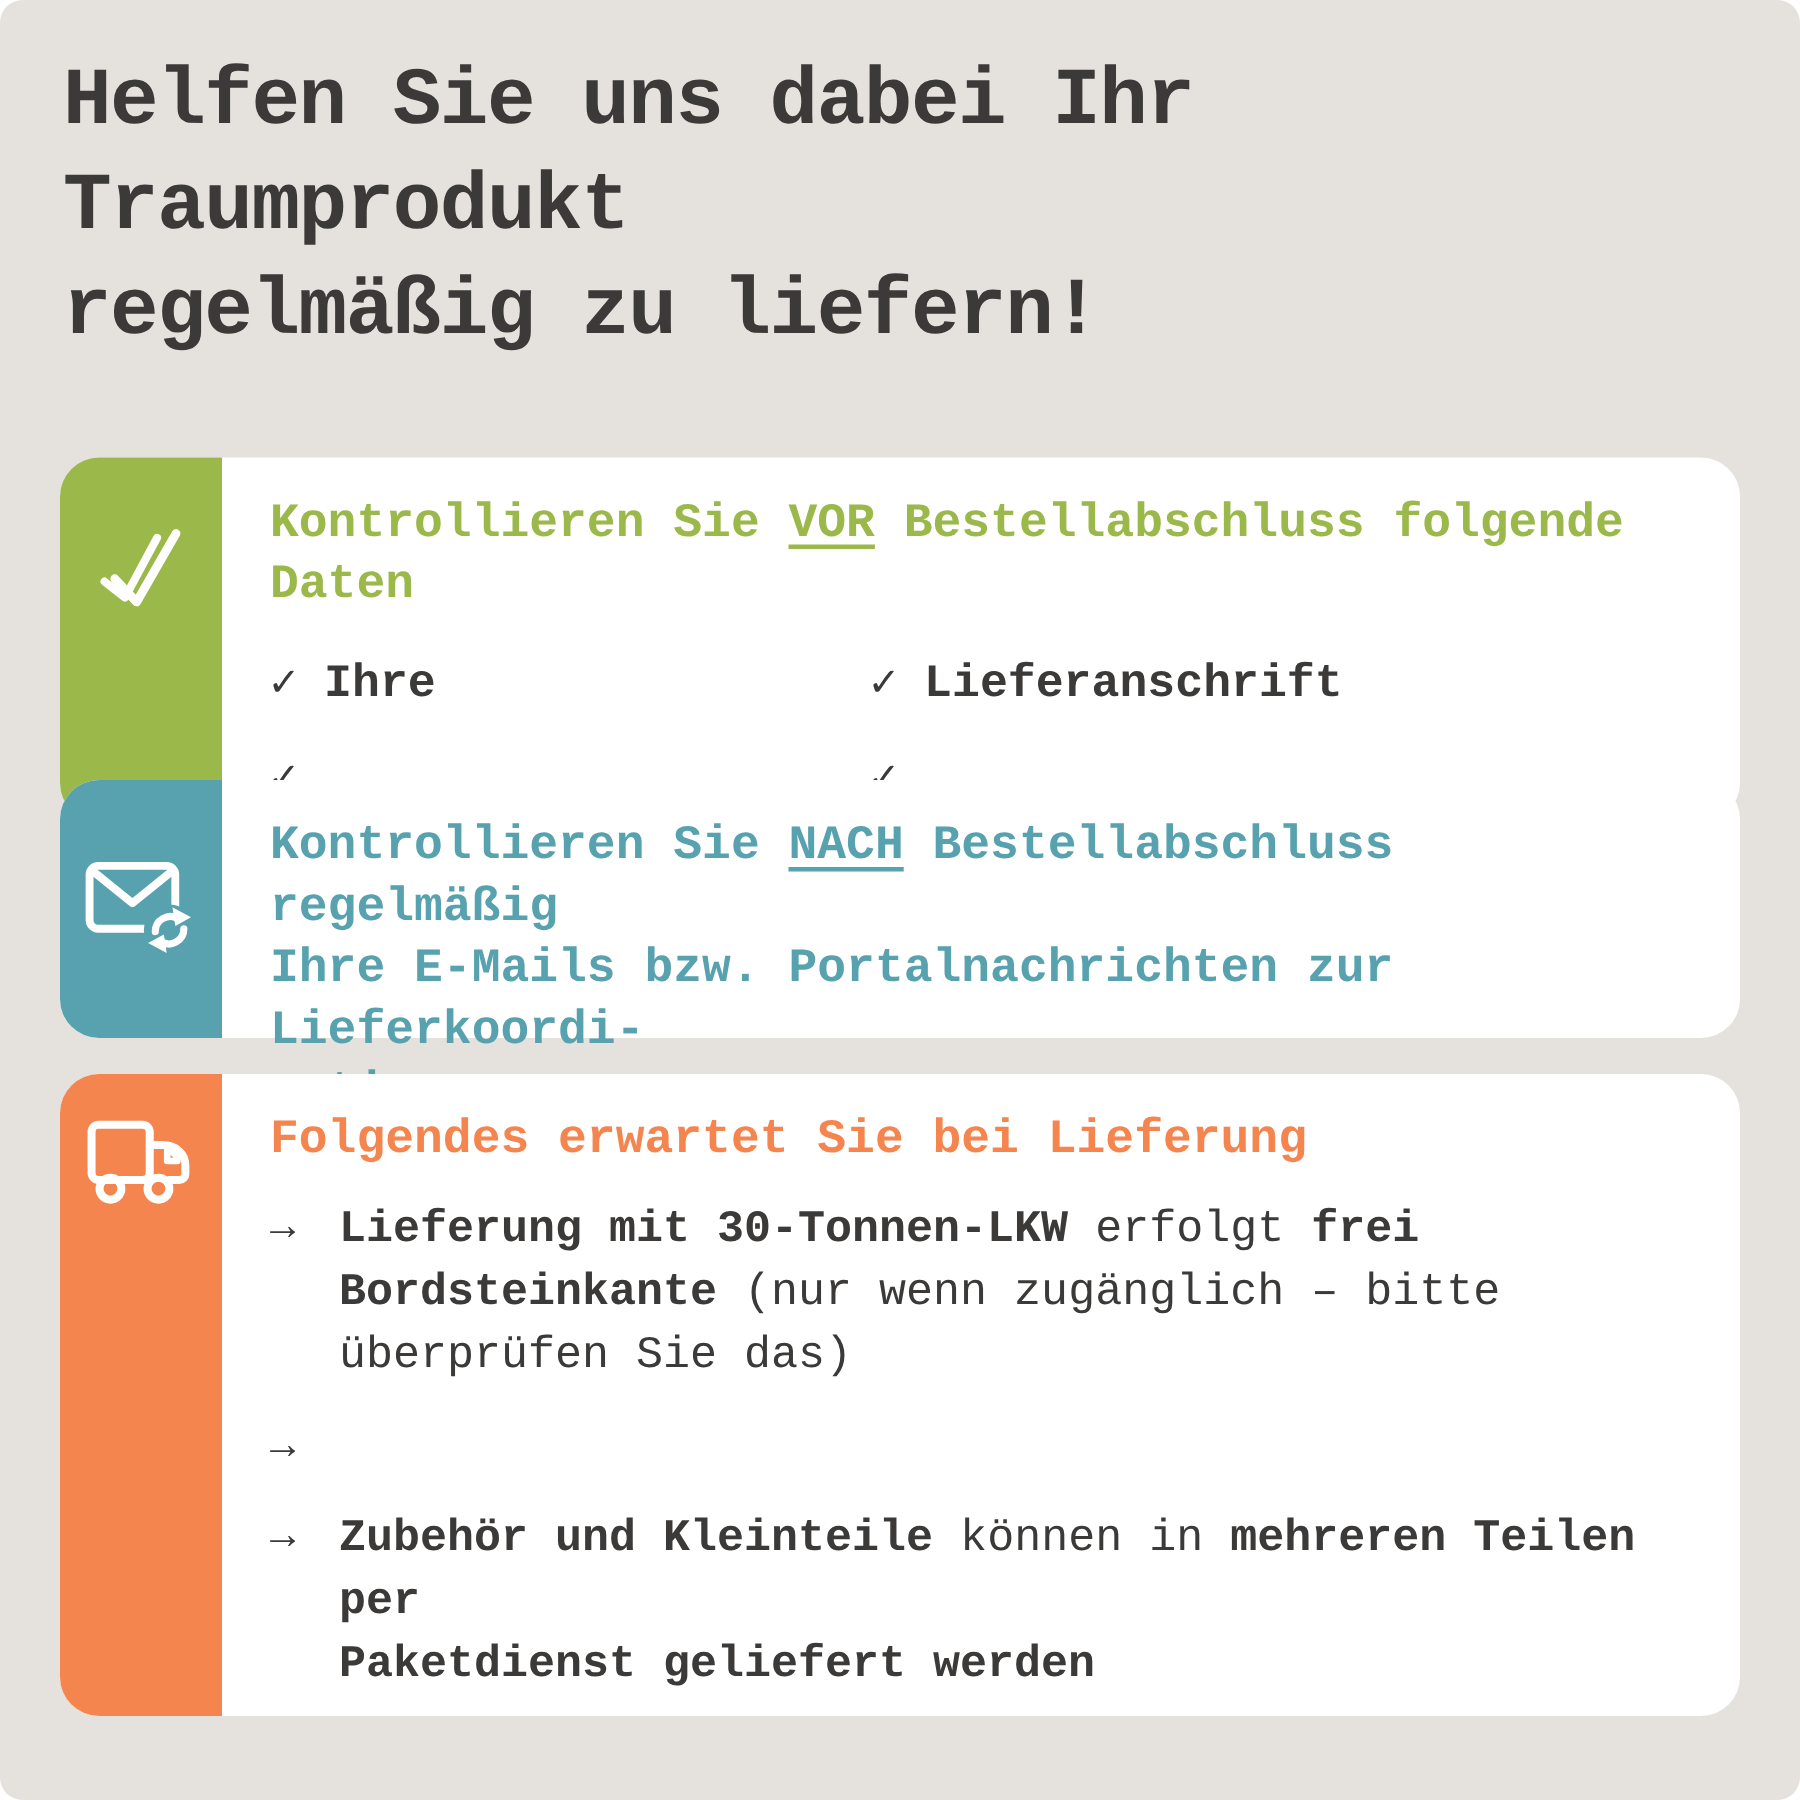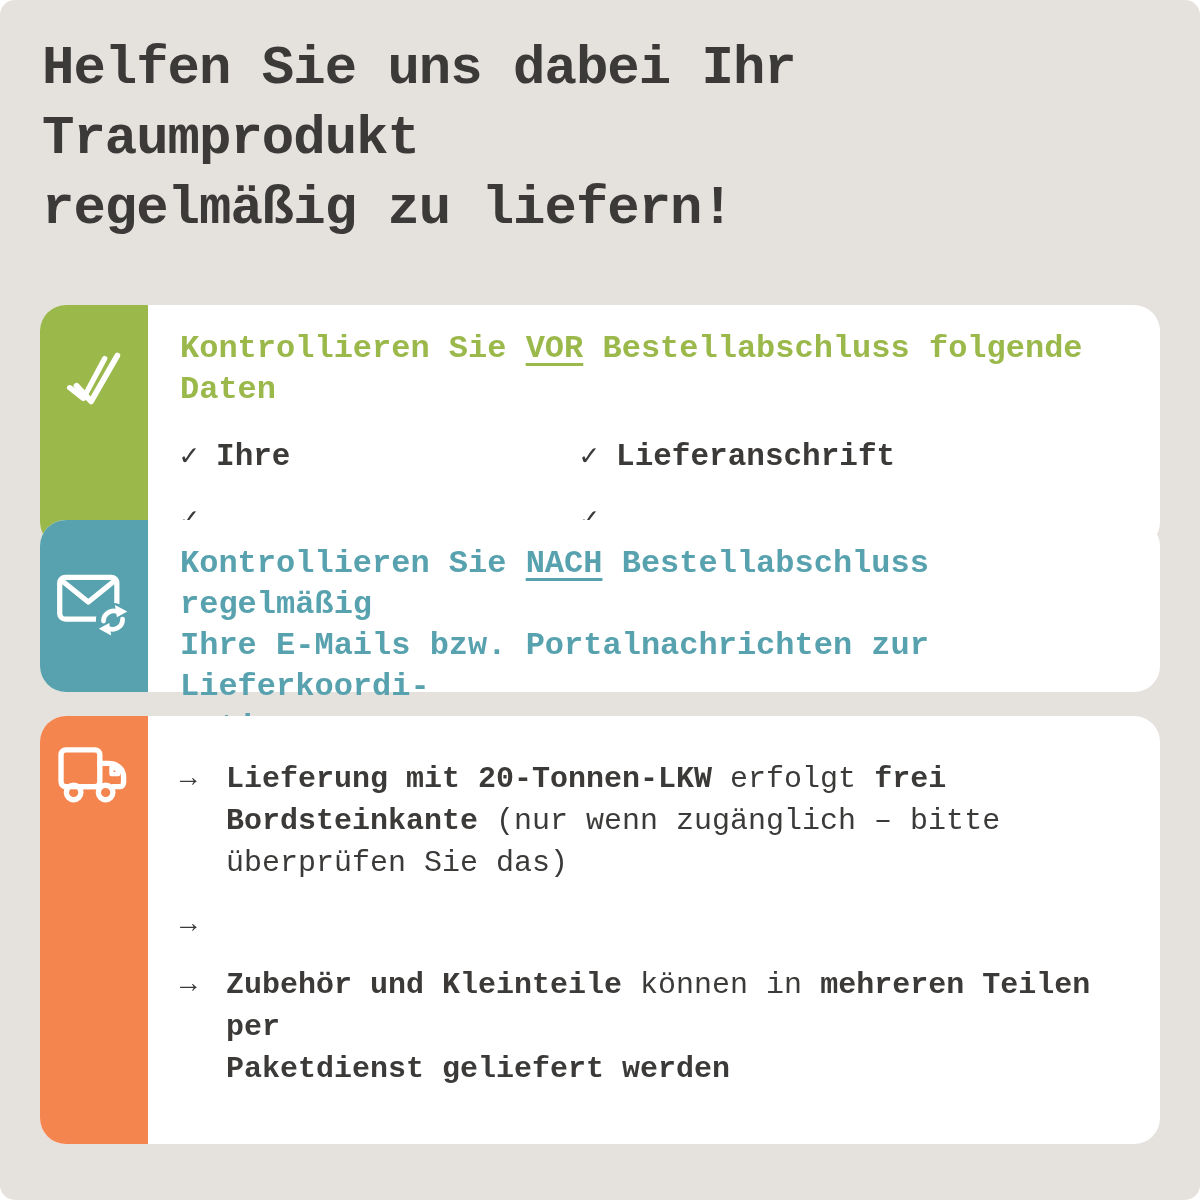--- a/index.html
+++ b/index.html
@@ -112,24 +112,25 @@
       <svg class="icon-svg" width="76" height="64" viewBox="0 0 78 66" fill="none" stroke="#ffffff" stroke-linecap="round" stroke-linejoin="round">
         <rect x="5" y="6" width="40" height="38" rx="5" stroke-width="5.5"></rect>
         <path d="M45 20 h9 c9 0 15.5 6 15.5 14 v6 a4 4 0 0 1 -4 4 h-7" stroke-width="5.5"></path>
         <path d="M57 24 c4 0 7 3 7 7 h-7 z" stroke-width="4.5"></path>
         <circle cx="18" cy="50" r="7.5" stroke-width="5.5"></circle>
         <circle cx="51" cy="50" r="7.5" stroke-width="5.5"></circle>
         <line x1="28" y1="44" x2="41" y2="44" stroke-width="5.5"></line>
       </svg>
     </div>
     <div class="card-content">
+      <h2 class="card-heading"><span>Folgendes erwartet Sie bei Lieferung</span></h2>
       <div class="bullets">
         <div class="bullet">
           <span class="bullet-glyph">→</span>
-          <span class="bullet-text"><span class="seg-bold">Lieferung mit 20-Tonnen-LKW</span><span> erfolgt </span><span class="seg-bold">frei
+          <span class="bullet-text"><span class="seg-bold">Lieferung mit 30-Tonnen-LKW</span><span> erfolgt </span><span class="seg-bold">frei
 Bordsteinkante</span><span> (nur wenn zugänglich – bitte
 überprüfen Sie das)</span></span>
         </div>
         <div class="bullet">
           <span class="bullet-glyph">→</span>
         </div>
         <div class="bullet">
           <span class="bullet-glyph">→</span>
           <span class="bullet-text"><span class="seg-bold">Zubehör und Kleinteile</span><span> können in </span><span class="seg-bold">mehreren Teilen per
 Paketdienst geliefert werden</span></span>

